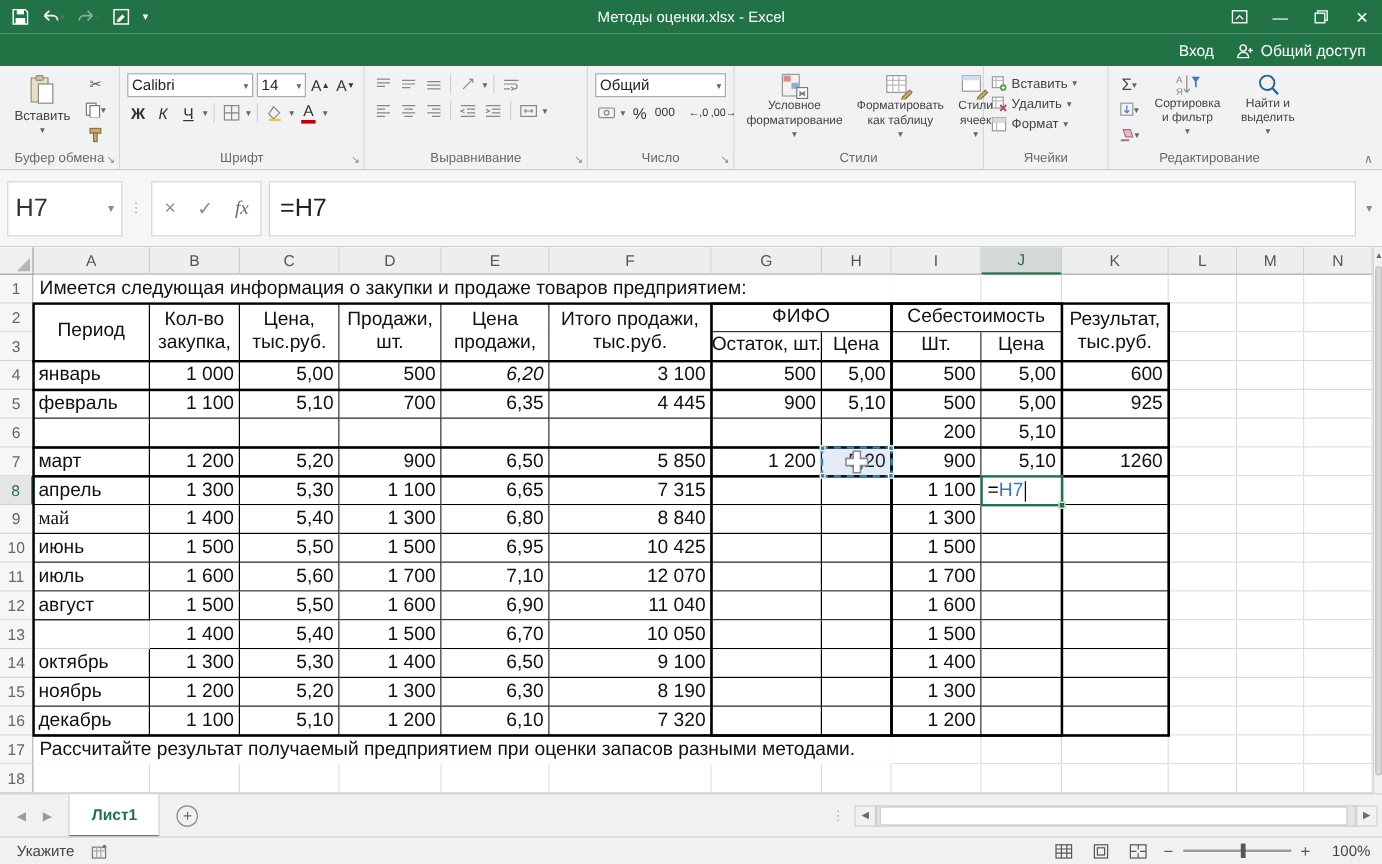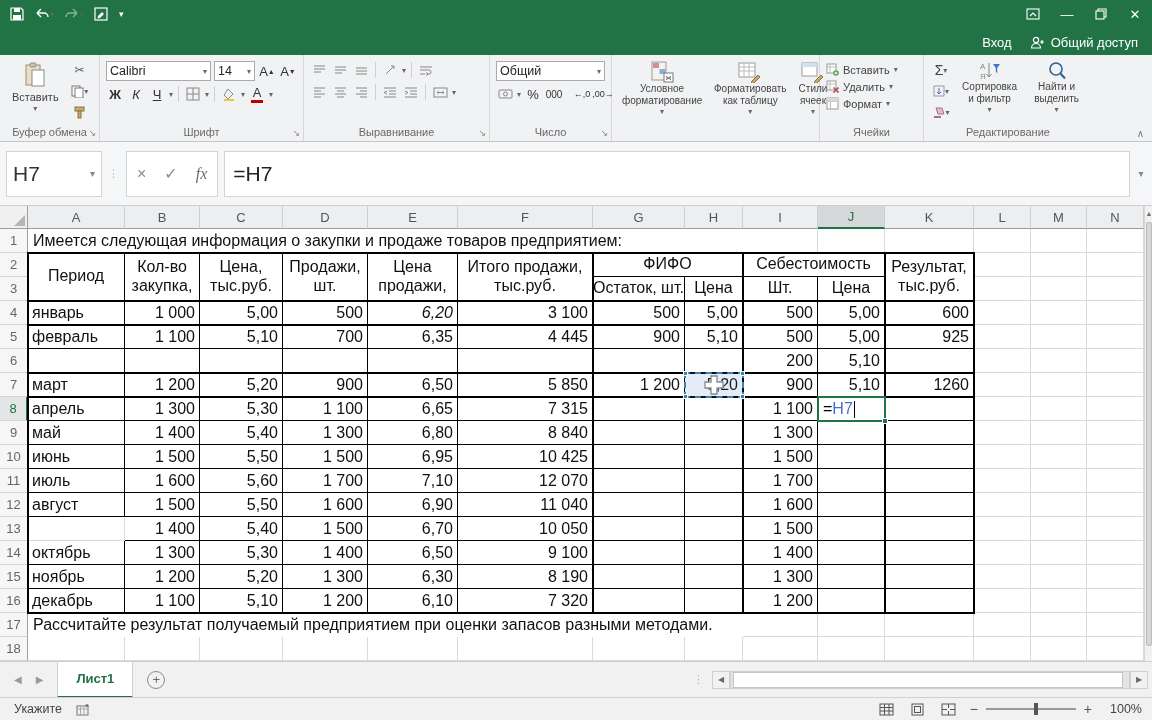--- a/index.html
+++ b/index.html
@@ -140,20 +140,21 @@
           <span class="dd">▾</span>
       </span>
       <span class="qbtn">
         <svg width="15" height="14" viewBox="0 0 15 14">
             <rect x="1" y="1" width="12" height="12" fill="none" stroke="#fff" stroke-width="1.2"></rect>
             <path d="M4 9 l4 -4 2 2 -4 4 -2.5 .5z" fill="#fff"></path>
           </svg>
       </span>
       <span class="qbtn" style="font-size:9px;">▾</span>
     </div>
+    <div class="title-text">Методы оценки.xlsx - Excel</div>
     <div class="wincontrols">
       <span class="winbtn">
         <svg width="14" height="12" viewBox="0 0 14 12">
             <rect x="1" y="1" width="12" height="10" fill="none" stroke="#fff" stroke-width="1.1"></rect>
             <path d="M4 8 l3 -3 3 3" fill="none" stroke="#fff" stroke-width="1.1"></path>
           </svg>
       </span>
       <span class="winbtn">—</span>
       <span class="winbtn">
         <svg width="12" height="12" viewBox="0 0 12 12">
@@ -393,20 +394,23 @@
         <div class="medbtn">
           <svg width="24" height="22" viewBox="0 0 24 22">
               <rect x="1" y="2" width="15" height="13" fill="#fff" stroke="#999"></rect>
               <rect x="1" y="2" width="15" height="4" fill="#cfe0f1"></rect>
               <path d="M14 20 l6 -6 2 2 -6 6 -3 1z" fill="#caa96a" stroke="#8a7340"></path>
             </svg>
           <span style="max-width:52px;">Стили ячеек</span>
             <span class="dd">▾</span>
         </div>
       </div>
+      <div class="rlabel">
+          <span>Стили</span>
+        </div>
     </div>
 
     <div class="rgroup" style="width:104px">
       <div class="rbody">
         <div class="cellrows">
           <div class="cellrow">
             <svg width="13" height="13" viewBox="0 0 13 13">
                 <rect x="1" y="1" width="9" height="9" fill="#fff" stroke="#999"></rect>
                 <path d="M1 4 h9 M4 1 v9" stroke="#bbb"></path>
                 <circle cx="10" cy="10" r="2.8" fill="#5a9e5a"></circle>
@@ -862,21 +866,21 @@
         <div class="tc num" style="grid-area: 9 / 3 / span 1 / span 1;">1 300</div>
         <div class="tc num" style="grid-area: 9 / 4 / span 1 / span 1;">5,30</div>
         <div class="tc num" style="grid-area: 9 / 5 / span 1 / span 1;">1 100</div>
         <div class="tc num" style="grid-area: 9 / 6 / span 1 / span 1;">6,65</div>
         <div class="tc num" style="grid-area: 9 / 7 / span 1 / span 1;">7 315</div>
         <div class="tc num" style="grid-area: 9 / 8 / span 1 / span 1;"></div>
         <div class="tc num" style="grid-area: 9 / 9 / span 1 / span 1;"></div>
         <div class="tc num" style="grid-area: 9 / 10 / span 1 / span 1;">1 100</div>
         <div class="tc num" style="grid-area: 9 / 11 / span 1 / span 1;"></div>
         <div class="tc num" style="grid-area: 9 / 12 / span 1 / span 1;"></div>
-        <div class="tc left" style="grid-area: 10 / 2 / span 1 / span 1;">май</div>
+        <div class="tc left" style="grid-area: 10 / 2 / span 1 / span 1; font-family: Liberation Serif, serif;">май</div>
         <div class="tc num" style="grid-area: 10 / 3 / span 1 / span 1;">1 400</div>
         <div class="tc num" style="grid-area: 10 / 4 / span 1 / span 1;">5,40</div>
         <div class="tc num" style="grid-area: 10 / 5 / span 1 / span 1;">1 300</div>
         <div class="tc num" style="grid-area: 10 / 6 / span 1 / span 1;">6,80</div>
         <div class="tc num" style="grid-area: 10 / 7 / span 1 / span 1;">8 840</div>
         <div class="tc num" style="grid-area: 10 / 8 / span 1 / span 1;"></div>
         <div class="tc num" style="grid-area: 10 / 9 / span 1 / span 1;"></div>
         <div class="tc num" style="grid-area: 10 / 10 / span 1 / span 1;">1 300</div>
         <div class="tc num" style="grid-area: 10 / 11 / span 1 / span 1;"></div>
         <div class="tc num" style="grid-area: 10 / 12 / span 1 / span 1;"></div>

